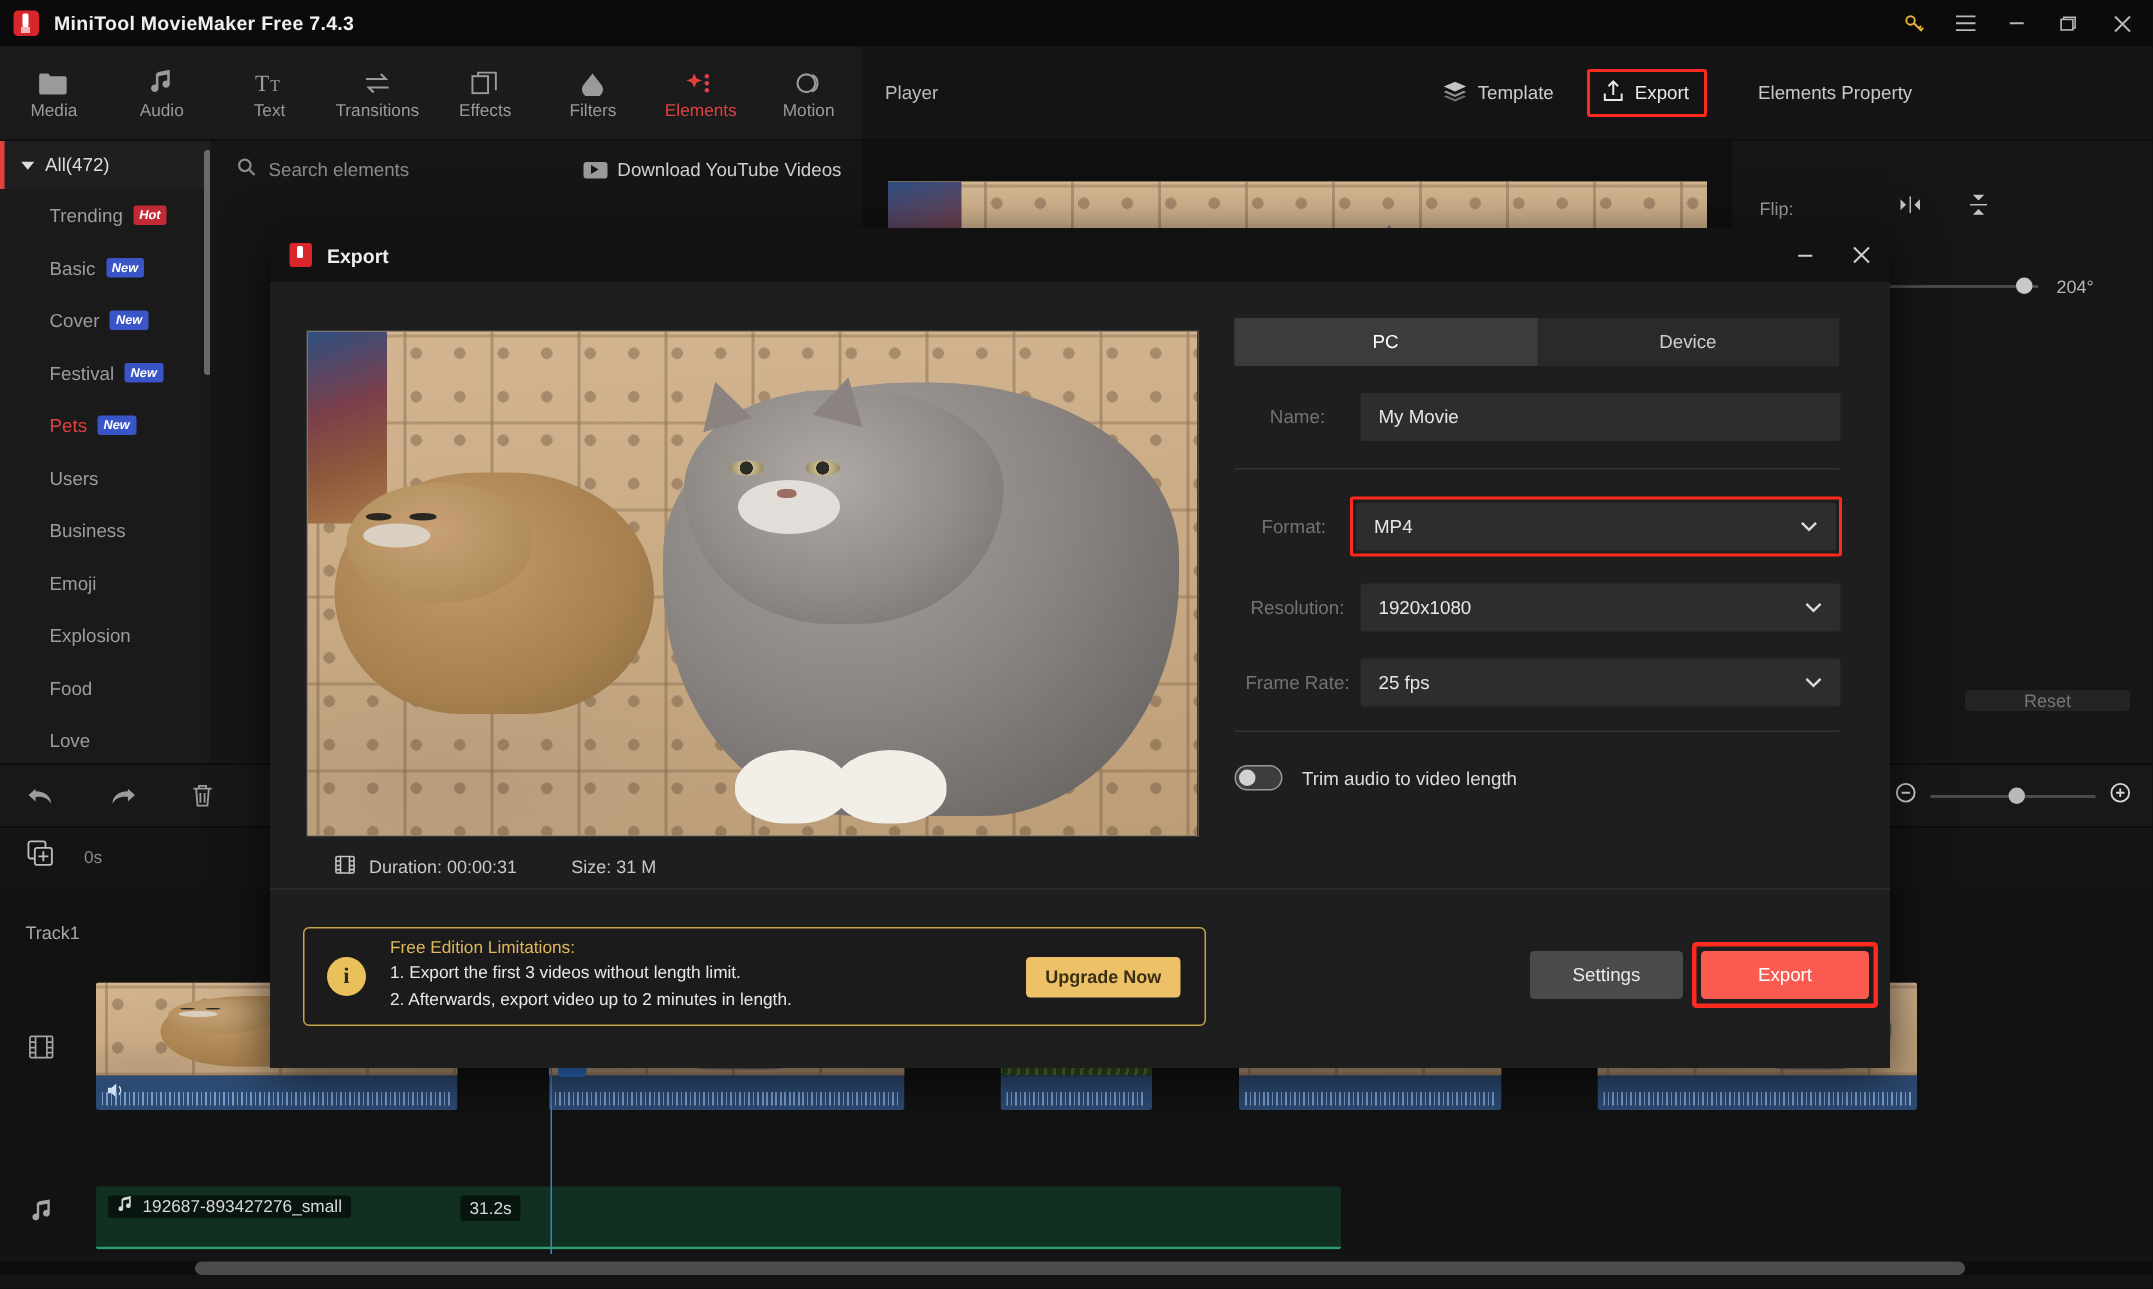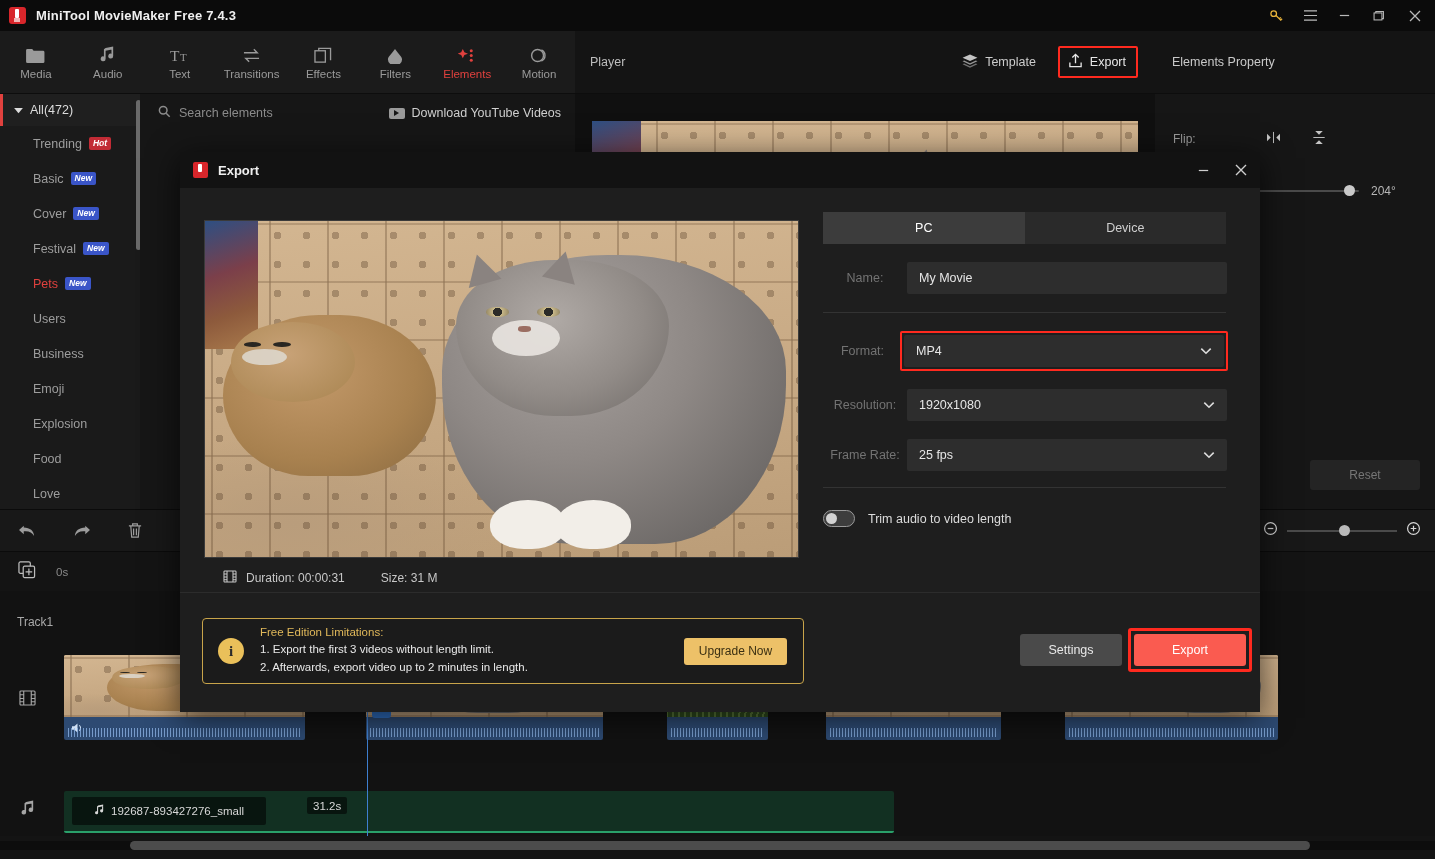--- a/index.html
+++ b/index.html
@@ -204,21 +204,21 @@
     position:absolute; left:1155px; top:94px; width:280px; height:415px; background:#161616;
   }
   .prop-row { display:flex; align-items:center; height:34px; padding:0 18px; }
   .prop-label { font-size:12px; color:#9b9b9b; width:62px; }
   .flip-ico { margin-left:30px; color:#c4c4c4; }
   .slider-track { position:relative; height:2px; background:#4a4a4a; border-radius:2px; }
   .slider-knob { position:absolute; top:-5px; width:11px; height:11px; border-radius:50%;
                  background:#c9c9c9; }
   .slider-val { font-size:12px; color:#b6b6b6; margin-left:12px; width:46px; }
   #reset-btn {
-    position:absolute; left:1310px; top:460px; width:110px; height:30px;
+    position:absolute; left:1310px; top:460px; width:110px; height:14px;
     background:#242424; border-radius:3px; display:flex; align-items:center;
     justify-content:center; font-size:12px; color:#767676;
   }
 
   
   #tl-toolbar {
     position:absolute; left:0; top:509px; width:1435px; height:42px;
     background:#181818; border-top:1px solid #0b0b0b; display:flex; align-items:center;
   }
   .tl-ico { width:54px; height:42px; display:flex; align-items:center; justify-content:center; color:#9c9c9c; }
@@ -253,22 +253,22 @@
   .grassphoto { position:relative; overflow:hidden;
     background:linear-gradient(180deg,#5d7a3a 0%,#3f5c27 55%,#2e4a1d 100%); }
   .grassphoto:after { content:""; position:absolute; inset:0;
     background:repeating-linear-gradient(97deg, rgba(140,175,90,.45) 0 2px, transparent 2px 6px); }
 
   #aclip {
     position:absolute; left:64px; top:791px; width:830px; height:42px;
     background:#123022; border-radius:2px; border-bottom:2px solid #2aa06a;
   }
   #aclip-title {
-    position:absolute; left:8px; top:6px; height:28px; display:flex; align-items:center;
-    gap:6px; padding:0 22px; background:rgba(0,0,0,.55); border-radius:2px;
+    position:absolute; left:8px; top:6px; height:15px; display:flex; align-items:center;
+    gap:6px; padding:0 6px; background:rgba(0,0,0,.55); border-radius:2px;
     font-size:11.5px; color:#d8d8d8;
   }
   #aclip-dur {
     position:absolute; left:243px; top:6px; height:17px; display:flex; align-items:center;
     padding:0 6px; background:rgba(0,0,0,.55); border-radius:2px;
     font-size:11.5px; color:#d8d8d8;
   }
   #playhead { position:absolute; left:367px; top:591px; width:1px; height:245px; background:#3e7fd0; }
   #playhead:before { content:""; position:absolute; left:-4px; top:-6px; width:9px; height:9px;
     background:#3e7fd0; border-radius:2px; }
@@ -333,21 +333,21 @@
   }
   #limit-icon { width:26px; height:26px; border-radius:50%; background:#eac05a;
     margin-left:15px; display:flex; align-items:center; justify-content:center;
     font-weight:bold; color:#2a2a2a; font-size:15px; font-family:"Liberation Serif",serif; flex:none;}
   #limit-text { margin-left:16px; }
   #limit-title { font-size:11.5px; color:#e0b85a; margin-bottom:3px; }
   .limit-line { font-size:11.5px; color:#e8e8e8; line-height:1.55; }
   #upgrade-btn {
     margin-left:auto; margin-right:16px; width:103px; height:27px; background:#edc168;
     border-radius:3px; display:flex; align-items:center; justify-content:center;
-    font-size:12px; color:#3a2f12;
+    font-size:12px; color:#3a2f12;font-weight:bold;
   }
   #settings-btn {
     position:absolute; left:840px; top:482px; width:102px; height:32px; background:#4a4a4a;
     border-radius:3px; display:flex; align-items:center; justify-content:center;
     font-size:12.5px; color:#e8e8e8;
   }
   #export-btn-wrap {
     position:absolute; left:948px; top:476px; width:124px; height:44px;
     border:3px solid #ff2a1f; border-radius:3px; padding:3px;
   }

